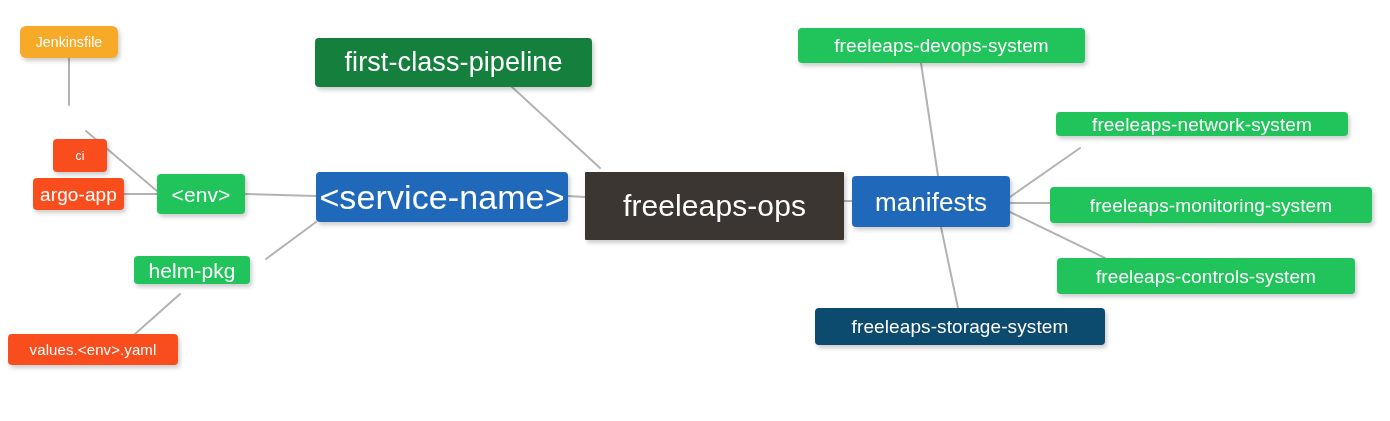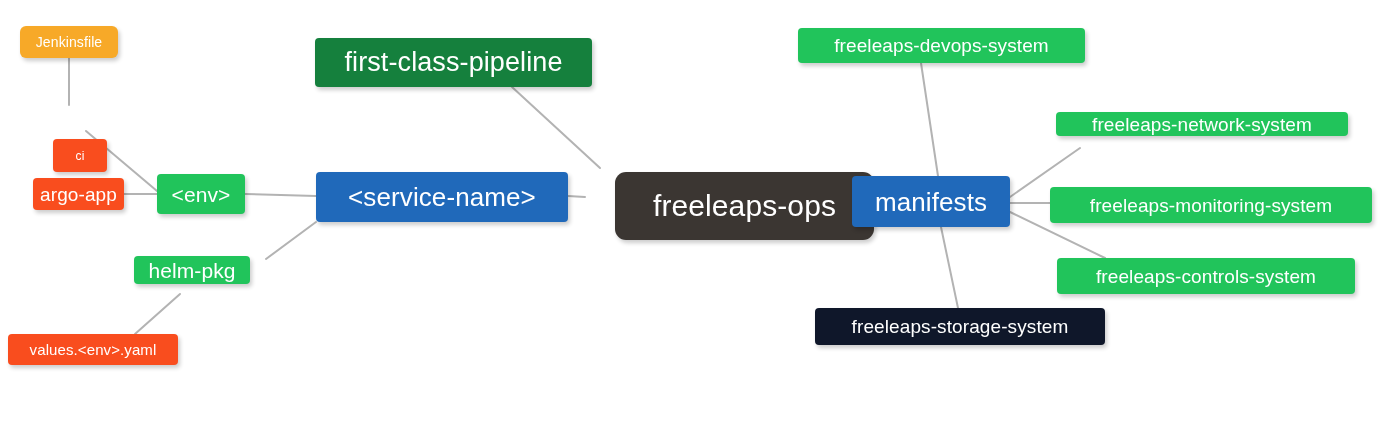--- a/index.html
+++ b/index.html
@@ -34,22 +34,21 @@
     box-sizing: border-box;
     border-radius: 4px;
     color: #ffffff;
     white-space: nowrap;
     line-height: 1;
     box-shadow: 2px 3px 4px rgba(0,0,0,0.20);
     text-align: center;
     letter-spacing: 0.1px;
   }
   .node.root {
-    border-radius: 11px;
-    margin-left: 30px;
+    border-radius: 1px;
   }
 </style>
 </head>
 <body>
 
 <div id="canvas">
   <svg id="edges" viewBox="0 0 1390 421" width="1390" height="421">
       <line x1="69" y1="58" x2="69" y2="105" stroke="#b3b3b3" stroke-width="2" stroke-linecap="round"></line>
       <line x1="86" y1="131" x2="157" y2="191" stroke="#b3b3b3" stroke-width="2" stroke-linecap="round"></line>
       <line x1="124" y1="194" x2="157" y2="194" stroke="#b3b3b3" stroke-width="2" stroke-linecap="round"></line>
@@ -80,38 +79,38 @@
       </div>
       <div class="node" style="left: 134px; top: 256px; width: 116px; height: 28px; background: rgb(33, 196, 91); font-size: 21px;">
         <span>helm-pkg</span>
       </div>
       <div class="node" style="left: 8px; top: 334px; width: 170px; height: 31px; background: rgb(249, 77, 30); font-size: 15px;">
         <span>values.&lt;env&gt;.yaml</span>
       </div>
       <div class="node" style="left: 315px; top: 38px; width: 277px; height: 49px; background: #15803d; font-size: 27px;">
         <span>first-class-pipeline</span>
       </div>
-      <div class="node" style="left: 316px; top: 172px; width: 252px; height: 50px; background: rgb(32, 105, 186); font-size: 26px;">
+      <div class="node" style="left: 316px; top: 172px; width: 252px; height: 50px; background: rgb(32, 105, 186); font-size: 34px;">
         <span>&lt;service-name&gt;</span>
       </div>
       <div class="node root" style="left: 585px; top: 172px; width: 259px; height: 68px; background: rgb(59, 54, 50); font-size: 30px;">
         <span>freeleaps-ops</span>
       </div>
       <div class="node" style="left: 852px; top: 176px; width: 158px; height: 51px; background: rgb(32, 105, 186); font-size: 26px;">
         <span>manifests</span>
       </div>
       <div class="node" style="left: 798px; top: 28px; width: 287px; height: 35px; background: rgb(33, 196, 91); font-size: 19px; text-align: center;">
         <span>freeleaps-devops-system</span>
       </div>
       <div class="node" style="left: 1056px; top: 112px; width: 292px; height: 24px; background: rgb(33, 196, 91); font-size: 19px;">
         <span>freeleaps-network-system</span>
       </div>
       <div class="node" style="left: 1050px; top: 187px; width: 322px; height: 36px; background: rgb(33, 196, 91); font-size: 19px;">
         <span>freeleaps-monitoring-system</span>
       </div>
       <div class="node" style="left: 1057px; top: 258px; width: 298px; height: 36px; background: rgb(33, 196, 91); font-size: 19px;">
         <span>freeleaps-controls-system</span>
       </div>
-      <div class="node" style="left: 815px; top: 308px; width: 290px; height: 37px; background: #0f172a; font-size: 19px;">
+      <div class="node" style="left: 815px; top: 308px; width: 290px; height: 37px; background: #0c4a6e; font-size: 19px;">
         <span>freeleaps-storage-system</span>
       </div>
     </div>
 </div>
 
 </body></html>

